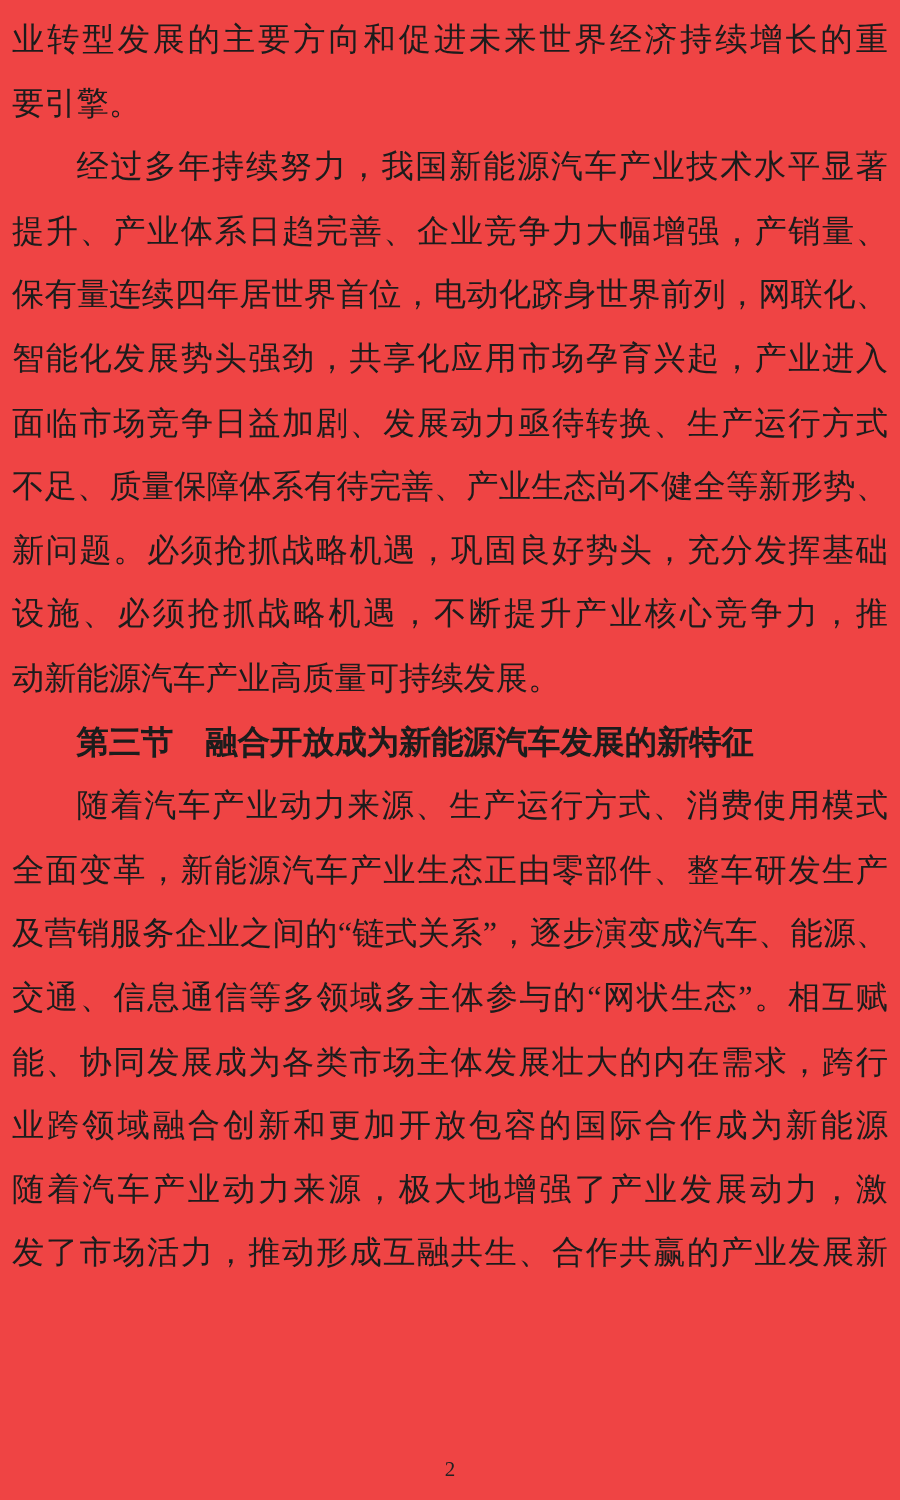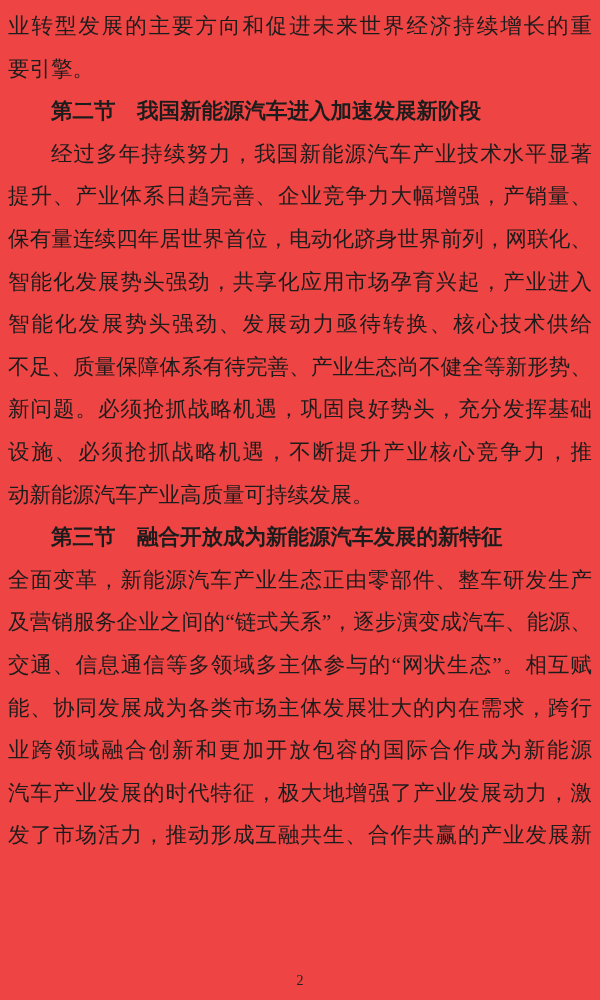--- a/index.html
+++ b/index.html
@@ -48,32 +48,32 @@
     line-height: 1;
     color: #222222;
   }
 </style>
 </head>
 <body>
 
 <div class="page">
   <div class="line">业转型发展的主要方向和促进未来世界经济持续增长的重</div>
   <div class="line short">要引擎。</div>
-  <div class="line heading">第二节　我国新能源汽车进入加速发展新阶段</div>
   <div class="line indent">经过多年持续努力，我国新能源汽车产业技术水平显著</div>
   <div class="line">提升、产业体系日趋完善、企业竞争力大幅增强，产销量、</div>
   <div class="line">保有量连续四年居世界首位，电动化跻身世界前列，网联化、</div>
   <div class="line">智能化发展势头强劲，共享化应用市场孕育兴起，产业进入</div>
-  <div class="line">智能化发展势头强劲、发展动力亟待转换、核心技术供给</div>
+  <div class="line">面临市场竞争日益加剧、发展动力亟待转换、生产运行方式</div>
   <div class="line">不足、质量保障体系有待完善、产业生态尚不健全等新形势、</div>
   <div class="line">新问题。必须抢抓战略机遇，巩固良好势头，充分发挥基础</div>
   <div class="line">设施、必须抢抓战略机遇，不断提升产业核心竞争力，推</div>
   <div class="line short">动新能源汽车产业高质量可持续发展。</div>
   <div class="line heading">第三节　融合开放成为新能源汽车发展的新特征</div>
+  <div class="line indent">随着汽车产业动力来源、生产运行方式、消费使用模式</div>
   <div class="line">全面变革，新能源汽车产业生态正由零部件、整车研发生产</div>
   <div class="line">及营销服务企业之间的“链式关系”，逐步演变成汽车、能源、</div>
   <div class="line">交通、信息通信等多领域多主体参与的“网状生态”。相互赋</div>
   <div class="line">能、协同发展成为各类市场主体发展壮大的内在需求，跨行</div>
   <div class="line">业跨领域融合创新和更加开放包容的国际合作成为新能源</div>
-  <div class="line">汽车产业发展的时代特征，极大地增强了产业发展动力，激</div>
+  <div class="line">随着汽车产业动力来源，极大地增强了产业发展动力，激</div>
   <div class="line">发了市场活力，推动形成互融共生、合作共赢的产业发展新</div>
   <div class="page-number">2</div>
 </div>
 
 </body></html>

